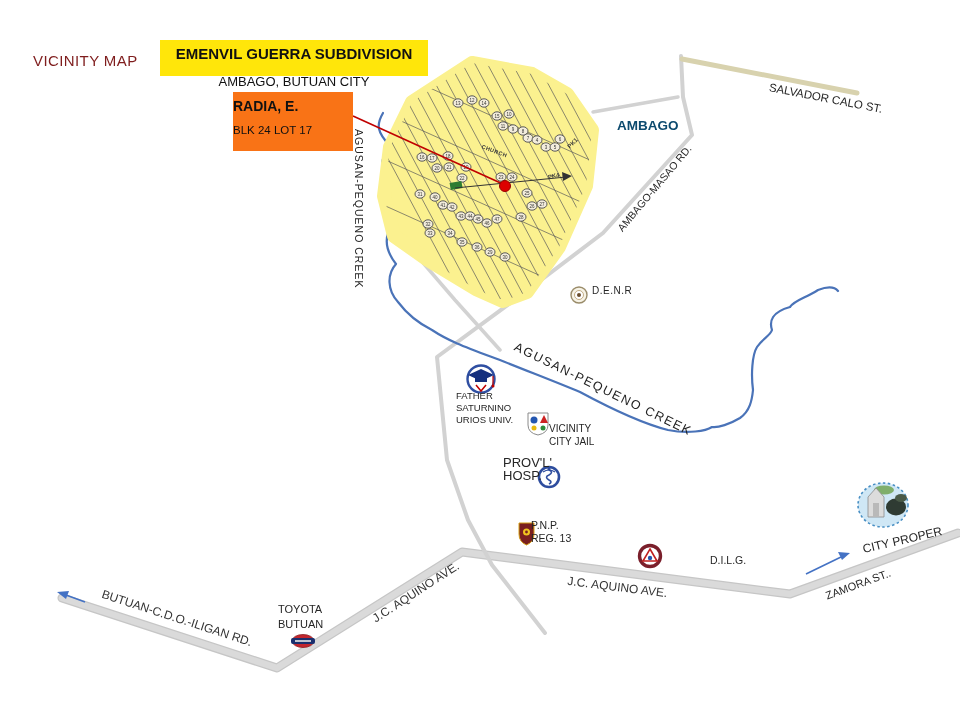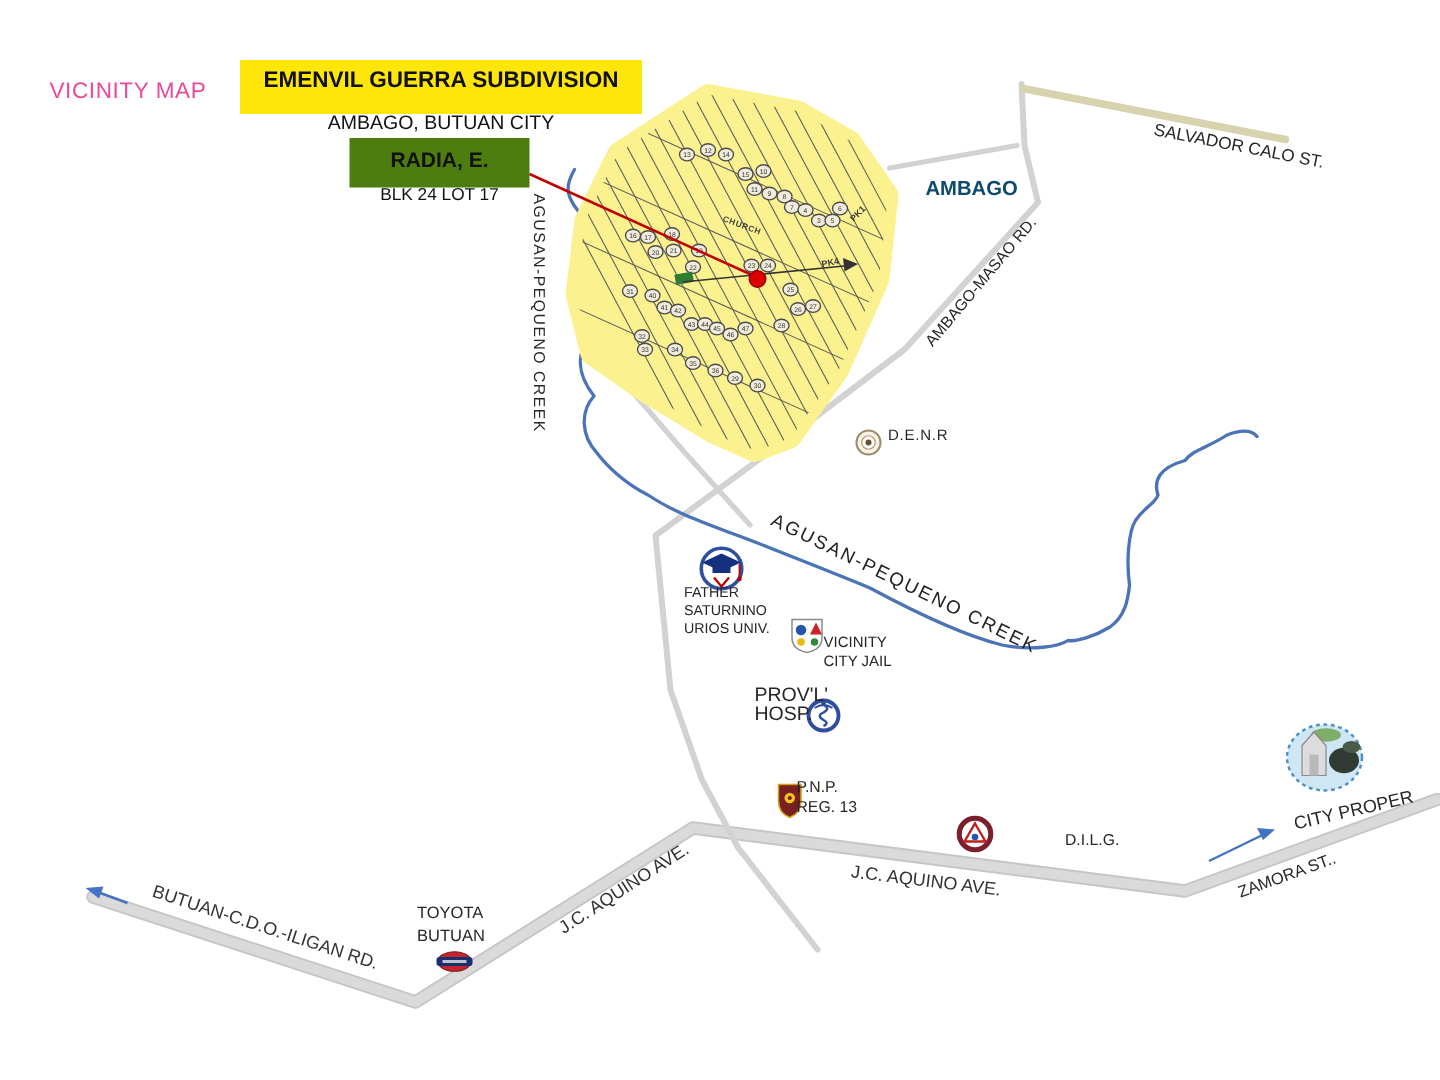--- a/index.html
+++ b/index.html
@@ -1,26 +1,26 @@
 <!DOCTYPE html>
 <html><head>
 <meta charset="utf-8">
 <style>
   html,body{margin:0;padding:0;background:#fff;}
   #stage{position:relative;width:960px;height:720px;background:#ffffff;overflow:hidden;
          font-family:"Liberation Sans",sans-serif;color:#1c1c1c;}
   #map-svg{position:absolute;left:0;top:0;}
   .lbl{position:absolute;white-space:nowrap;line-height:1.15;color:#262626;}
-  #vicinity-title{left:33px;top:52px;font-size:15px;letter-spacing:.4px;color:#ec4899;}
+  #vicinity-title{left:33px;top:52px;font-size:15px;letter-spacing:.4px;color:#7f1d1d;}
   #yellow-box{position:absolute;left:160px;top:40px;width:268px;height:36px;background:#ffe60a;
               text-align:center;padding-top:5px;box-sizing:border-box;}
   #yellow-box .l1{font-size:15px;font-weight:bold;color:#111;}
   #yellow-box .l2{font-size:13px;color:#111;margin-top:12px;}
-  #orange-box{position:absolute;left:233px;top:92px;width:120px;height:33px;background:#4d7c0f;
-              text-align:center;padding-top:6px;box-sizing:border-box;}
+  #orange-box{position:absolute;left:233px;top:92px;width:120px;height:59px;background:#f97316;
+              text-align:left;padding-top:6px;box-sizing:border-box;}
   #orange-box .l1{font-size:14px;font-weight:bold;color:#111;}
   #orange-box .l2{font-size:11.5px;color:#111;margin-top:10px;}
   .roadlbl{font-size:12px;color:#333;}
   #lbl-ambago{left:617px;top:118px;font-size:13.5px;font-weight:bold;color:#0c4a6e;}
   #lbl-salvador{left:768px;top:92px;transform:rotate(11deg);font-size:11.5px;}
   #lbl-ambago-masao{left:600px;top:182px;transform:rotate(-50deg);font-size:10.5px;}
   #lbl-creek-west{left:353px;top:129px;writing-mode:vertical-rl;font-size:10.5px;letter-spacing:1px;}
   #lbl-creek-main{left:505px;top:382px;transform:rotate(26deg);font-size:12.5px;letter-spacing:1.5px;color:#222;}
   #lbl-city-proper{left:862px;top:534px;transform:rotate(-13deg);font-size:12px;}
   #lbl-zamora{left:824px;top:578px;transform:rotate(-20deg);font-size:11px;}

